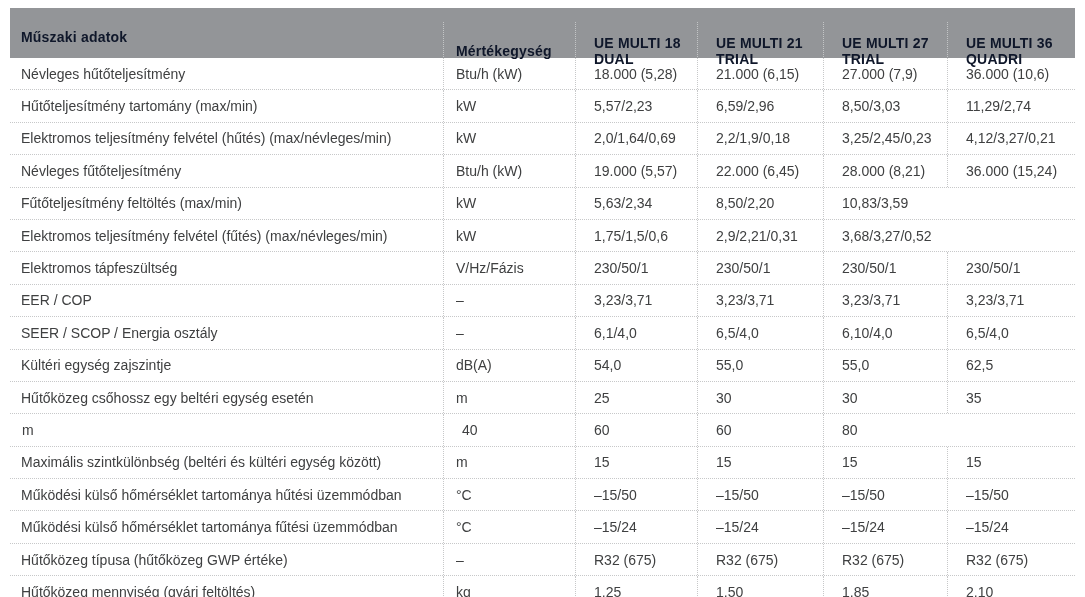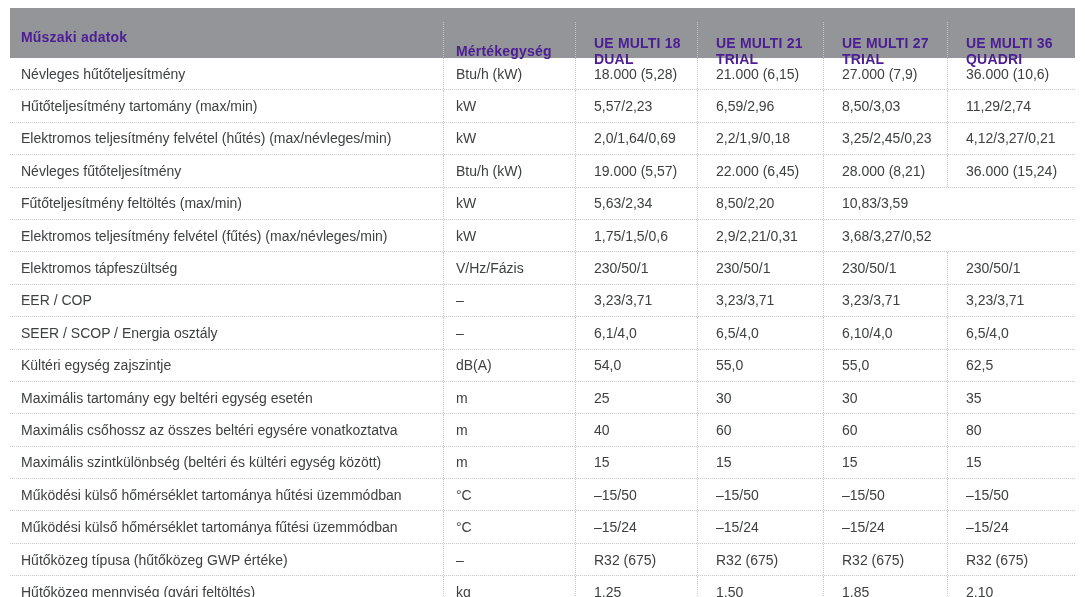--- a/index.html
+++ b/index.html
@@ -22,21 +22,21 @@
     width: 1065px;
   }
   .t-row {
     display: grid;
     grid-template-columns: 433px 132px 122px 126px 124px 128px;
     align-items: center;
   }
   .t-head {
     background: #939598;
     height: 50px;
-    color: #4c1d95;
+    color: #0f172a;
   }
   .t-head .cell {
     font-weight: bold;
     font-size: 14px;
     line-height: 1.12;
     letter-spacing: 0.2px;
   }
   .t-head .cell + .cell {
     border-left: 1px dotted rgba(255,255,255,0.45);
     height: 100%;
@@ -157,29 +157,28 @@
         </div>
         <div class="t-row">
           <div class="cell c-label">Kültéri egység zajszintje</div>
           <div class="cell c-unit">dB(A)</div>
           <div class="cell c-value">54,0</div>
           <div class="cell c-value">55,0</div>
           <div class="cell c-value">55,0</div>
           <div class="cell c-value">62,5</div>
         </div>
         <div class="t-row">
-          <div class="cell c-label">Maximális tartomány egy beltéri egység esetén</div>
+          <div class="cell c-label">Hűtőközeg csőhossz egy beltéri egység esetén</div>
           <div class="cell c-unit">m</div>
           <div class="cell c-value">25</div>
           <div class="cell c-value">30</div>
           <div class="cell c-value">30</div>
           <div class="cell c-value">35</div>
         </div>
         <div class="t-row">
-          <div class="cell c-label">Maximális csőhossz az összes beltéri egysére vonatkoztatva</div>
           <div class="cell c-unit">m</div>
           <div class="cell c-value">40</div>
           <div class="cell c-value">60</div>
           <div class="cell c-value">60</div>
           <div class="cell c-value">80</div>
         </div>
         <div class="t-row">
           <div class="cell c-label">Maximális szintkülönbség (beltéri és kültéri egység között)</div>
           <div class="cell c-unit">m</div>
           <div class="cell c-value">15</div>

